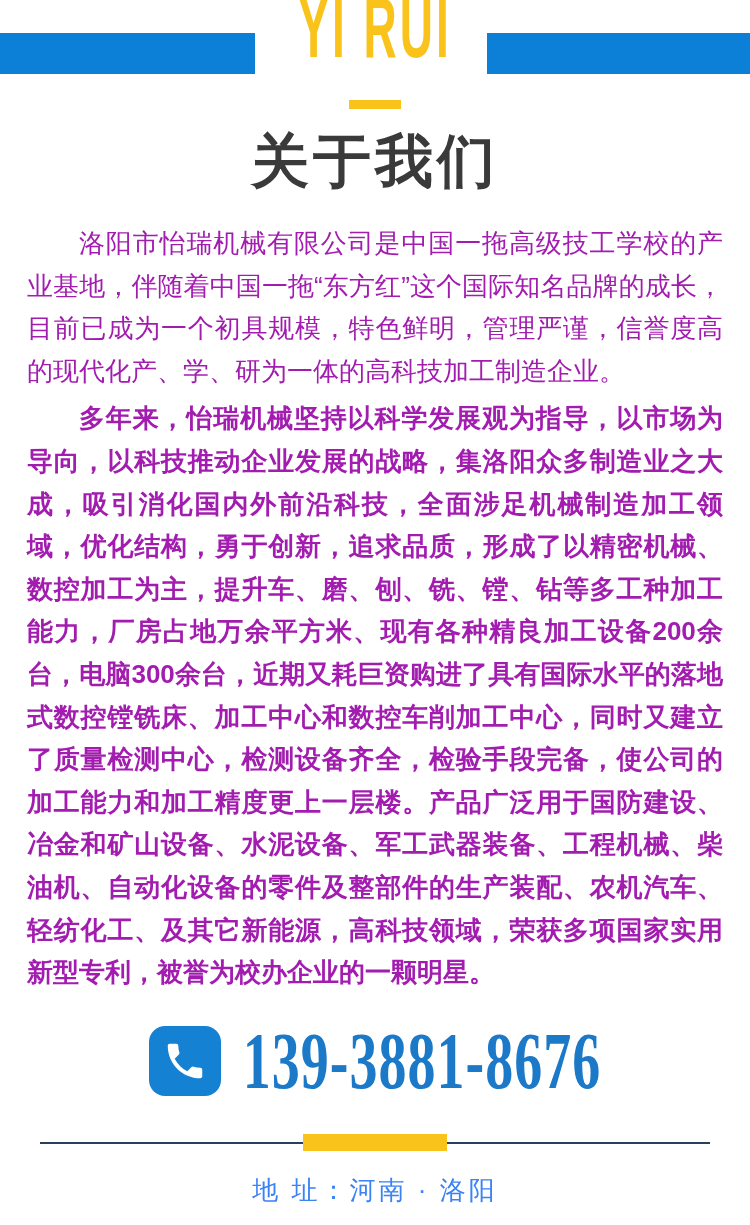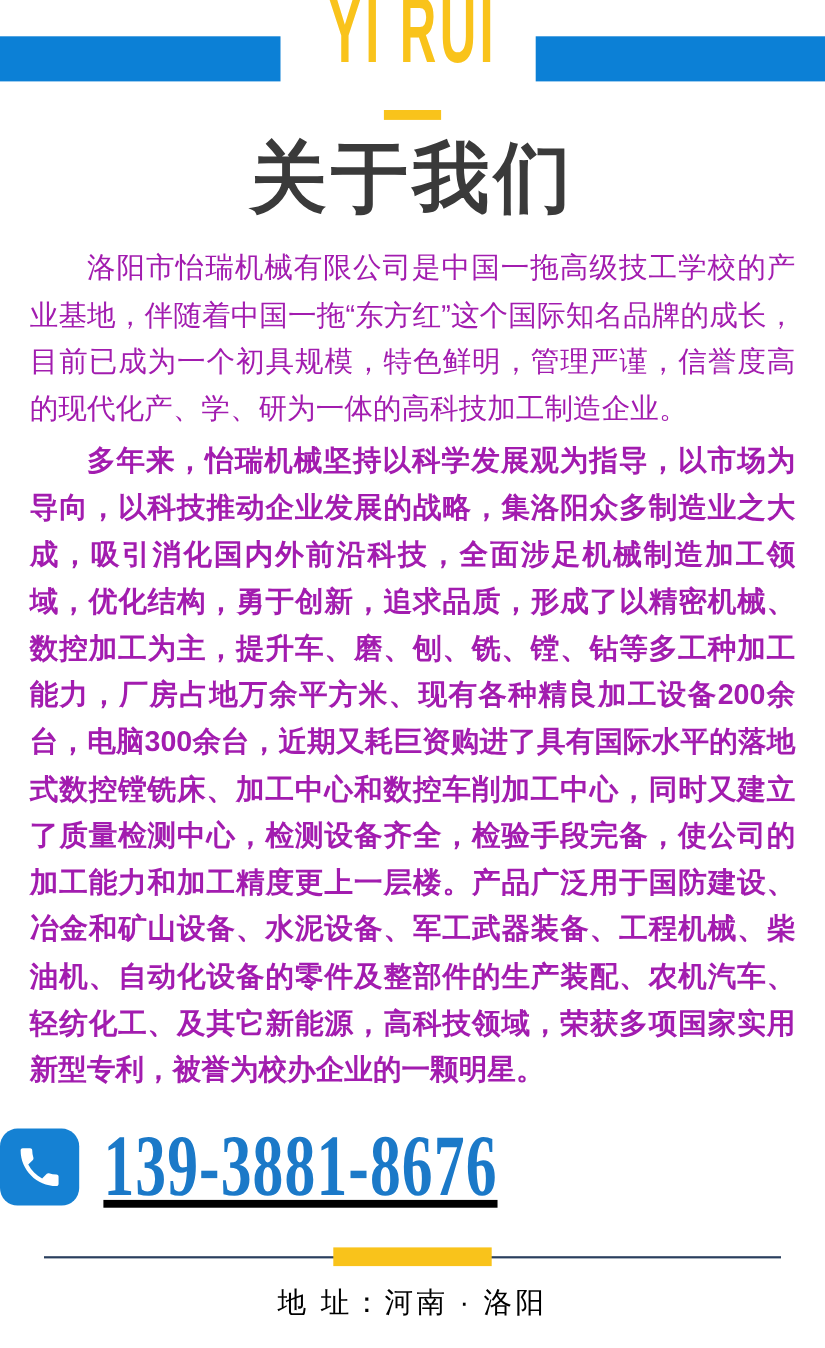--- a/index.html
+++ b/index.html
@@ -16,36 +16,36 @@
   .bar-right{right:0;width:263px;}
   .brand{height:92px;display:flex;align-items:flex-start;justify-content:center;position:relative;}
   .brand-text{
     display:inline-block;font-size:46px;font-weight:bold;color:#F9C31B;
     letter-spacing:3px;transform:scaleY(1.85);white-space:nowrap;
   }
   .brand-dash{width:52px;height:9px;background:#F9C31B;margin:8px auto 0;}
 
   
   .page-title{
-    margin:16px 0 0;text-align:center;font-size:70px;line-height:70px;
+    margin:16px 0 0;text-align:center;font-size:58px;line-height:70px;
     font-weight:bold;color:#3A3A3A;letter-spacing:4px;
   }
 
   
   .about{
     margin:26px 27px 0;color:#a21caf;font-size:26px;line-height:42.6px;
     text-align:justify;
   }
   .about p{margin:0;text-indent:2em;}
   .about p + p{margin-top:5px;font-weight:bold;}
 
   
   .phone-row{
-    margin-top:32px;display:flex;align-items:center;
-    gap:22px;height:70px;cursor:pointer;text-decoration:underline;
+    margin-top:32px;display:flex;align-items:center;justify-content:center;
+    gap:22px;height:70px;cursor:pointer;
   }
   .phone-icon-box{
     width:72px;height:70px;background:#1581D3;border-radius:16px;
     display:flex;align-items:center;justify-content:center;flex:0 0 auto;
   }
   .phone-number{
     font-family:"Liberation Serif","DejaVu Serif",serif;font-weight:bold;
     font-size:56px;color:#1B79C8;display:inline-block;transform:scaleY(1.42);
     letter-spacing:1px;white-space:nowrap;
   }
@@ -53,22 +53,22 @@
   
   .divider{margin-top:38px;position:relative;height:17px;}
   .divider-line{position:absolute;left:40px;right:40px;top:8px;height:2px;background:#2A3F5E;}
   .divider-accent{
     position:absolute;left:50%;transform:translateX(-50%);top:0;
     width:144px;height:17px;background:#F9C31B;
   }
 
   
   .address{
-    margin-top:16px;text-align:center;font-size:26px;letter-spacing:3px;
-    color:#000000;
+    margin-top:22px;text-align:center;font-size:26px;letter-spacing:3px;
+    color:#3b82f6;
   }
 </style>
 </head>
 <body>
 
 <div class="page">
 
   <header class="header">
     <div class="bar bar-left"></div>
     <div class="bar bar-right"></div>

